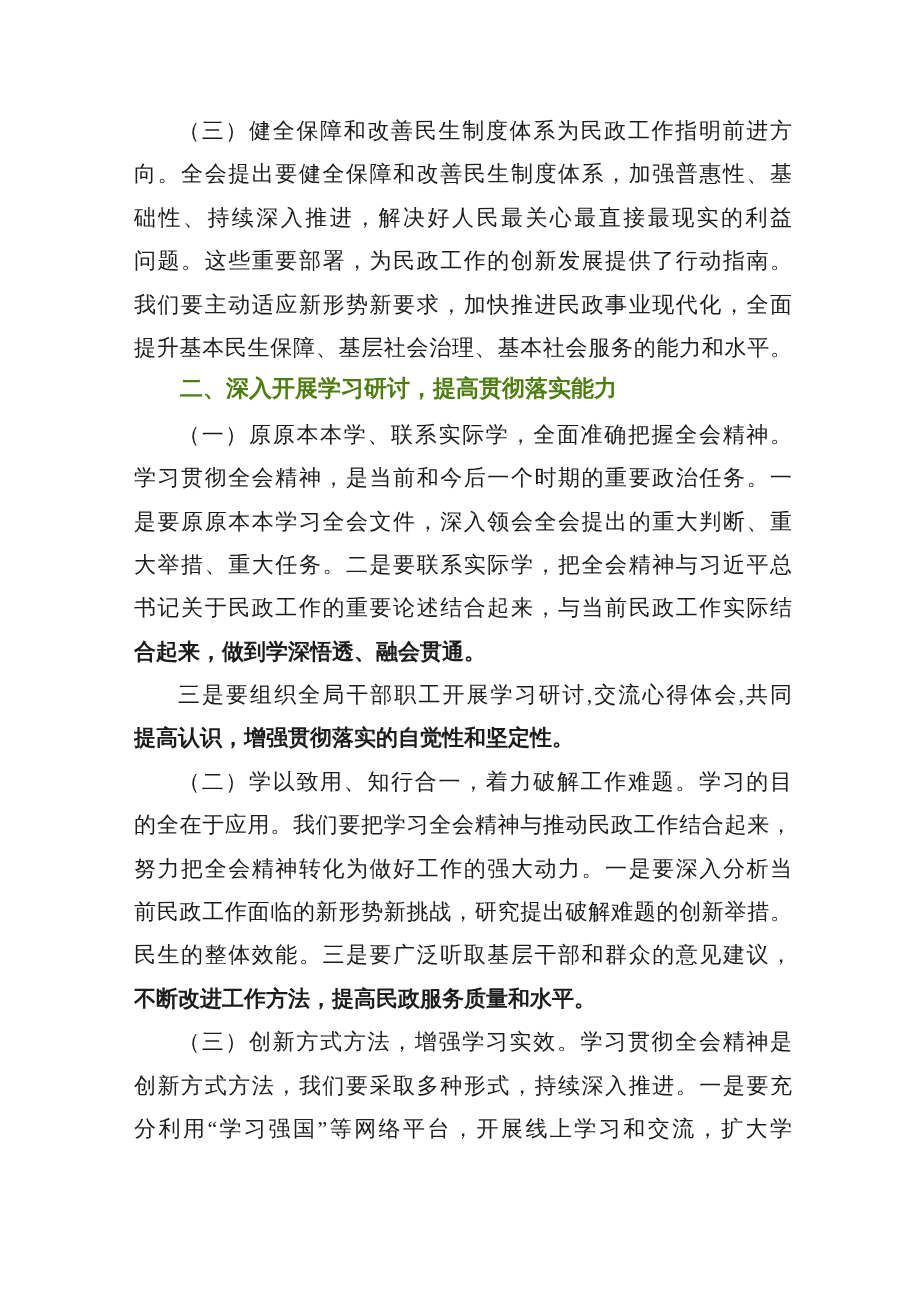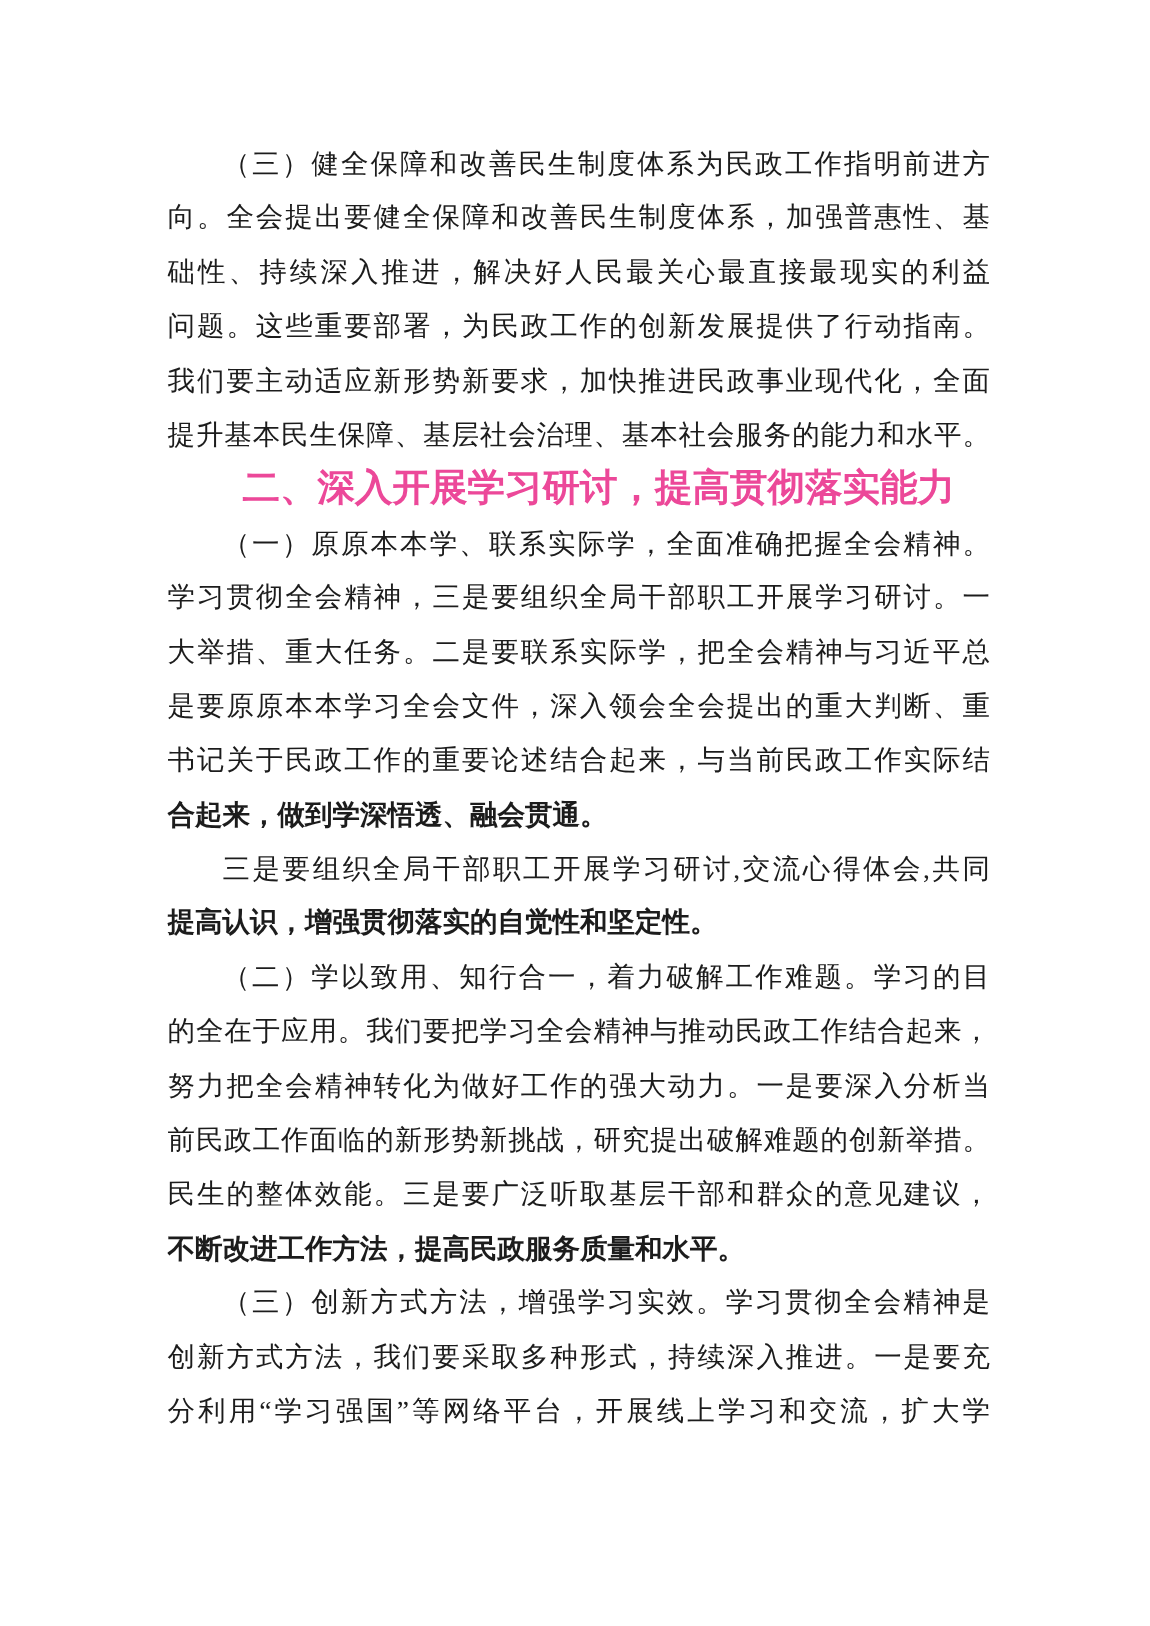--- a/index.html
+++ b/index.html
@@ -32,24 +32,24 @@
     overflow: hidden;
   }
   .line.par-first {
     text-indent: 2em;
   }
   .line.flush-last {
     text-align-last: left;
     font-weight: bold;
   }
   .line.heading {
-    font-family: Liberation Serif, serif;
+    font-family: Liberation Mono, monospace;
     font-weight: 700;
-    font-size: 30px;
-    color: #ec4899;
+    font-size: 23px;
+    color: #4d7c0f;
     text-align-last: left;
   }
 </style>
 </head>
 <body>
 
 <div id="page">
   <div id="text-block">
       <div>
         <div class="line par-first">（三）健全保障和改善民生制度体系为民政工作指明前进方</div>
@@ -57,23 +57,23 @@
         <div class="line">础性、持续深入推进，解决好人民最关心最直接最现实的利益</div>
         <div class="line">问题。这些重要部署，为民政工作的创新发展提供了行动指南。</div>
         <div class="line">我们要主动适应新形势新要求，加快推进民政事业现代化，全面</div>
         <div class="line">提升基本民生保障、基层社会治理、基本社会服务的能力和水平。</div>
       </div>
       <div>
         <div class="line heading par-first flush-last">二、深入开展学习研讨，提高贯彻落实能力</div>
       </div>
       <div>
         <div class="line par-first">（一）原原本本学、联系实际学，全面准确把握全会精神。</div>
-        <div class="line">学习贯彻全会精神，三是要组织全局干部职工开展学习研讨。一</div>
+        <div class="line">学习贯彻全会精神，是当前和今后一个时期的重要政治任务。一</div>
+        <div class="line">是要原原本本学习全会文件，深入领会全会提出的重大判断、重</div>
         <div class="line">大举措、重大任务。二是要联系实际学，把全会精神与习近平总</div>
-        <div class="line">是要原原本本学习全会文件，深入领会全会提出的重大判断、重</div>
         <div class="line">书记关于民政工作的重要论述结合起来，与当前民政工作实际结</div>
         <div class="line flush-last">合起来，做到学深悟透、融会贯通。</div>
       </div>
       <div>
         <div class="line par-first">三是要组织全局干部职工开展学习研讨,交流心得体会,共同</div>
         <div class="line flush-last">提高认识，增强贯彻落实的自觉性和坚定性。</div>
       </div>
       <div>
         <div class="line par-first">（二）学以致用、知行合一，着力破解工作难题。学习的目</div>
         <div class="line">的全在于应用。我们要把学习全会精神与推动民政工作结合起来，</div>

